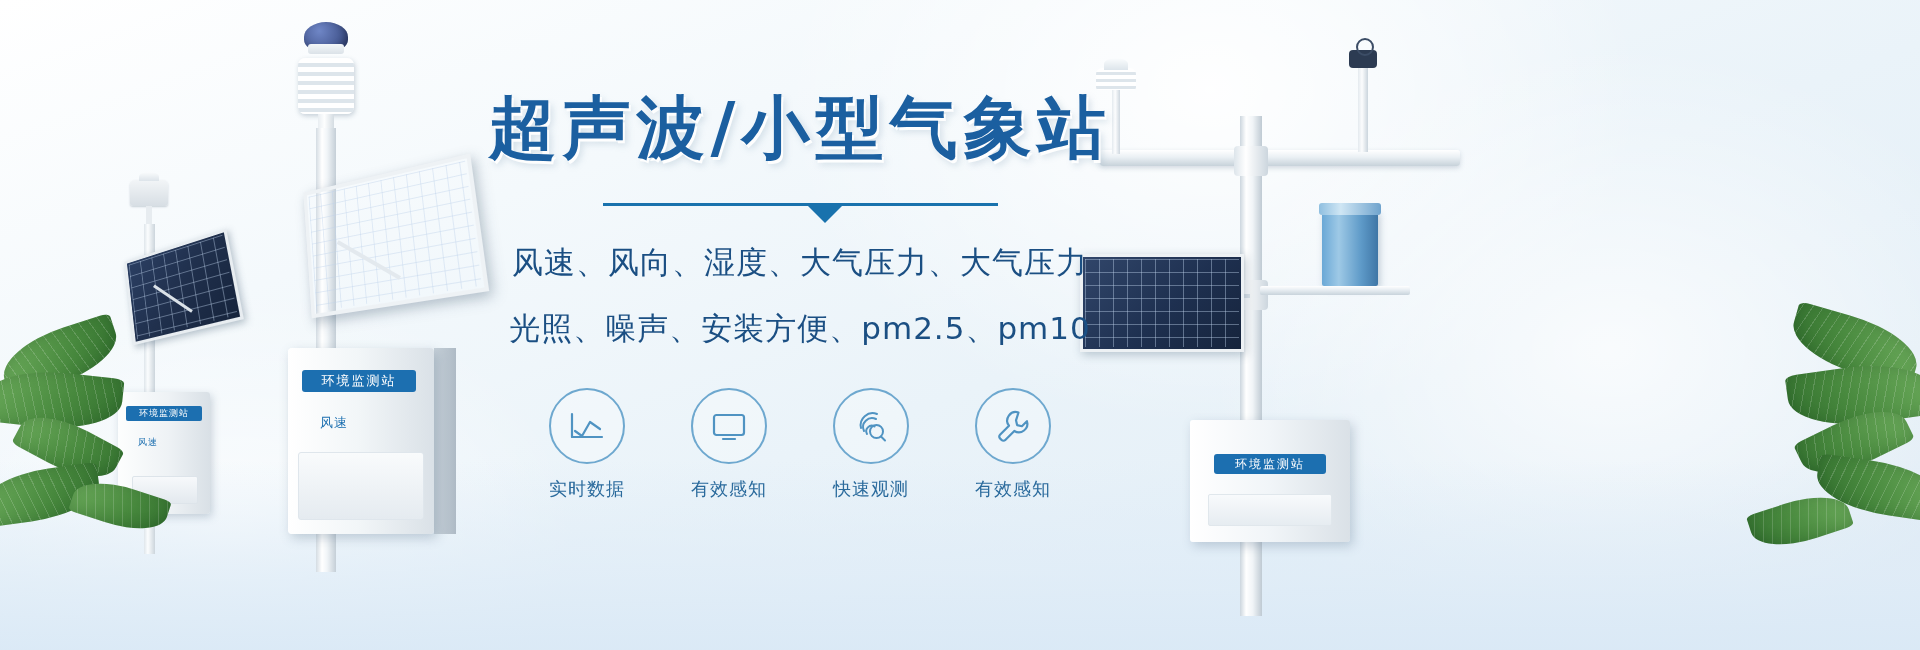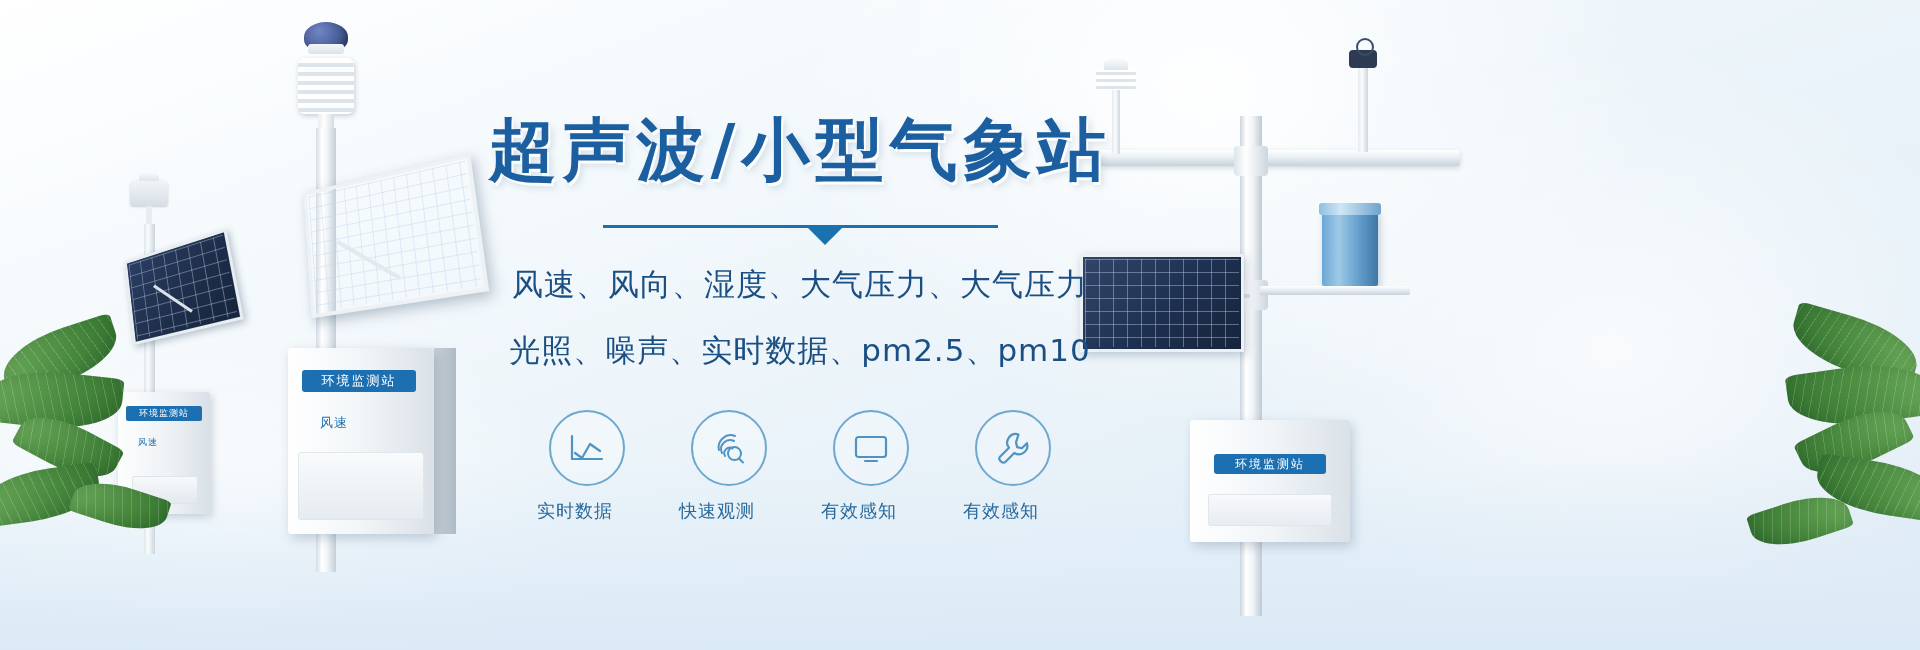--- a/index.html
+++ b/index.html
@@ -38,21 +38,21 @@
   .ground-haze {
     position: absolute; left:0; right:0; bottom:0; height: 190px;
     background: linear-gradient(to bottom, rgba(226,238,248,0) 0%, rgba(223,236,247,0.75) 60%, rgba(218,233,246,0.95) 100%);
     pointer-events: none;
   }
 
   
   .content {
     position: absolute;
     left: 440px;
-    top: 112px;
+    top: 90px;
     width: 720px;
     text-align: center;
     z-index: 30;
   }
   .headline {
     font-family: "DejaVu Sans", "Liberation Sans", sans-serif;
     font-size: 68px;
     font-weight: 700;
     letter-spacing: 6px;
     color: #1b5fa0;
@@ -94,21 +94,21 @@
 
   
   .features {
     display: flex;
     justify-content: center;
     gap: 42px;
     margin-top: 36px;
   }
   .feature {
     width: 100px;
-    text-align: left;
+    text-align: center;
   }
   .feature-circle {
     width: 72px;
     height: 72px;
     margin: 0 auto;
     border: 2px solid #6ea8cf;
     border-radius: 50%;
     display: flex;
     align-items: center;
     justify-content: center;
@@ -468,60 +468,60 @@
   <div class="content">
 
     <h1 class="headline">超声波/小型气象站</h1>
 
     <div class="divider">
       <div class="divider-line"></div>
       <div class="divider-arrow"></div>
     </div>
 
     <p class="subline">风速、风向、湿度、大气压力、大气压力</p>
-    <p class="subline">光照、噪声、实时数据、pm2.5、pm10</p>
+    <p class="subline">光照、噪声、安装方便、pm2.5、pm10</p>
 
     <div class="features">
 
       <div class="feature">
         <div class="feature-circle">
           <svg width="38" height="32" viewBox="0 0 38 32" fill="none" stroke="#4f93c2" stroke-width="2.2" stroke-linecap="round" stroke-linejoin="round">
             <path d="M4 4 V27"></path>
             <path d="M4 27 H34"></path>
             <path d="M7 21 L14 26 L22 12 L32 19"></path>
           </svg>
         </div>
         <div class="feature-label">实时数据</div>
+      </div>
+
+      <div class="feature">
+        <div class="feature-circle">
+          <svg width="38" height="32" viewBox="0 0 38 32" fill="none" stroke="#4f93c2" stroke-width="2.2" stroke-linecap="round" stroke-linejoin="round">
+            <rect x="4" y="5" width="30" height="20" rx="2.5"></rect>
+            <path d="M13 29 H25"></path>
+          </svg>
+        </div>
+        <div class="feature-label">有效感知</div>
       </div>
 
       <div class="feature">
         <div class="feature-circle">
           <svg width="38" height="36" viewBox="0 0 38 36" fill="none" stroke="#4f93c2" stroke-width="2" stroke-linecap="round">
             <path d="M9 20 A12 12 0 0 1 25 6"></path>
             <path d="M12 23 A9 9 0 0 1 24 11"></path>
             <path d="M15 26 A5.5 5.5 0 0 1 22.5 18.5"></path>
             <circle cx="24.5" cy="23.5" r="6.5"></circle>
             <path d="M29 28.5 L33 32.5"></path>
           </svg>
         </div>
         <div class="feature-label">快速观测</div>
       </div>
 
       <div class="feature">
         <div class="feature-circle">
-          <svg width="38" height="32" viewBox="0 0 38 32" fill="none" stroke="#4f93c2" stroke-width="2.2" stroke-linecap="round" stroke-linejoin="round">
-            <rect x="4" y="5" width="30" height="20" rx="2.5"></rect>
-            <path d="M13 29 H25"></path>
-          </svg>
-        </div>
-        <div class="feature-label">有效感知</div>
-      </div>
-
-      <div class="feature">
-        <div class="feature-circle">
           <svg width="38" height="36" viewBox="0 0 38 36" fill="none" stroke="#4f93c2" stroke-width="2.2" stroke-linecap="round" stroke-linejoin="round">
             <path d="M24.5 4.5 a8.5 8.5 0 0 0 -9.5 13.2 L6 26.7 a2.6 2.6 0 0 0 0 3.7 l1.6 1.6 a2.6 2.6 0 0 0 3.7 0 l9-9 a8.5 8.5 0 0 0 12.6 -9.8 l-5 5 -4.8 -1.1 -1.1 -4.8 z"></path>
           </svg>
         </div>
         <div class="feature-label">有效感知</div>
       </div>
 
     </div>
   </div>
 </div>

